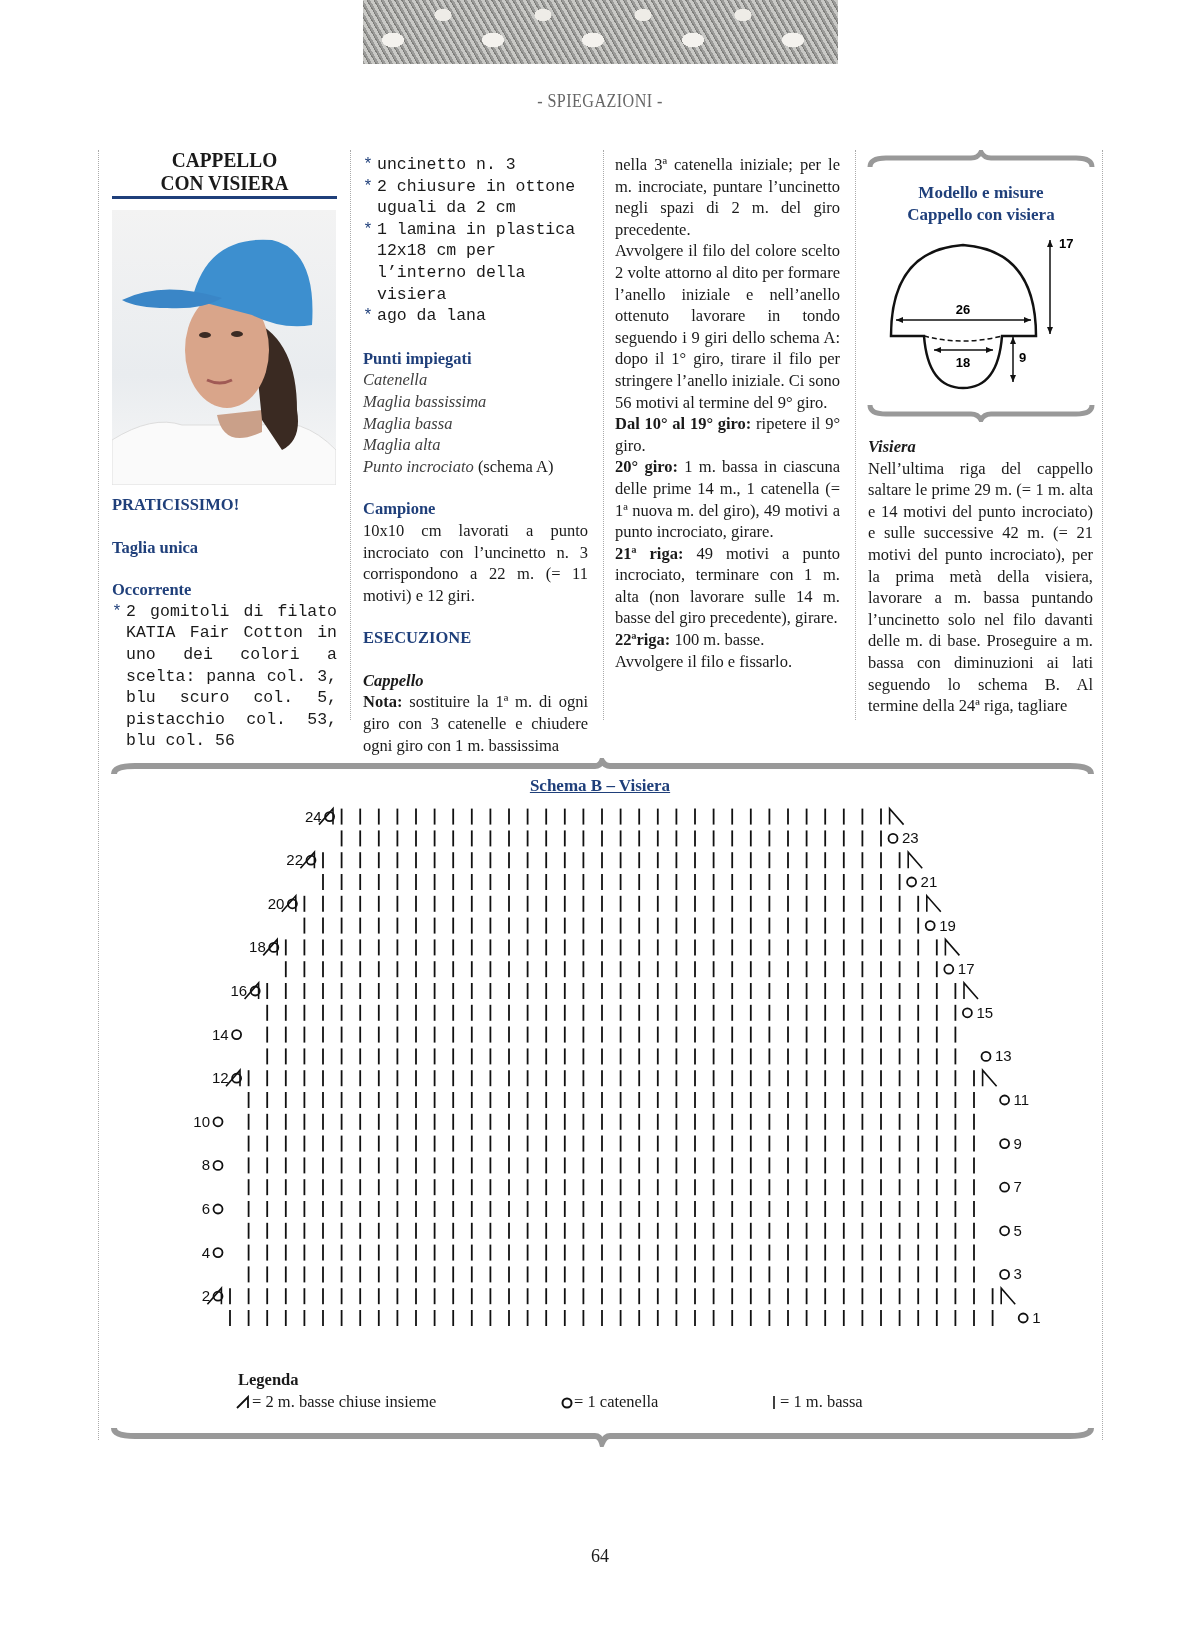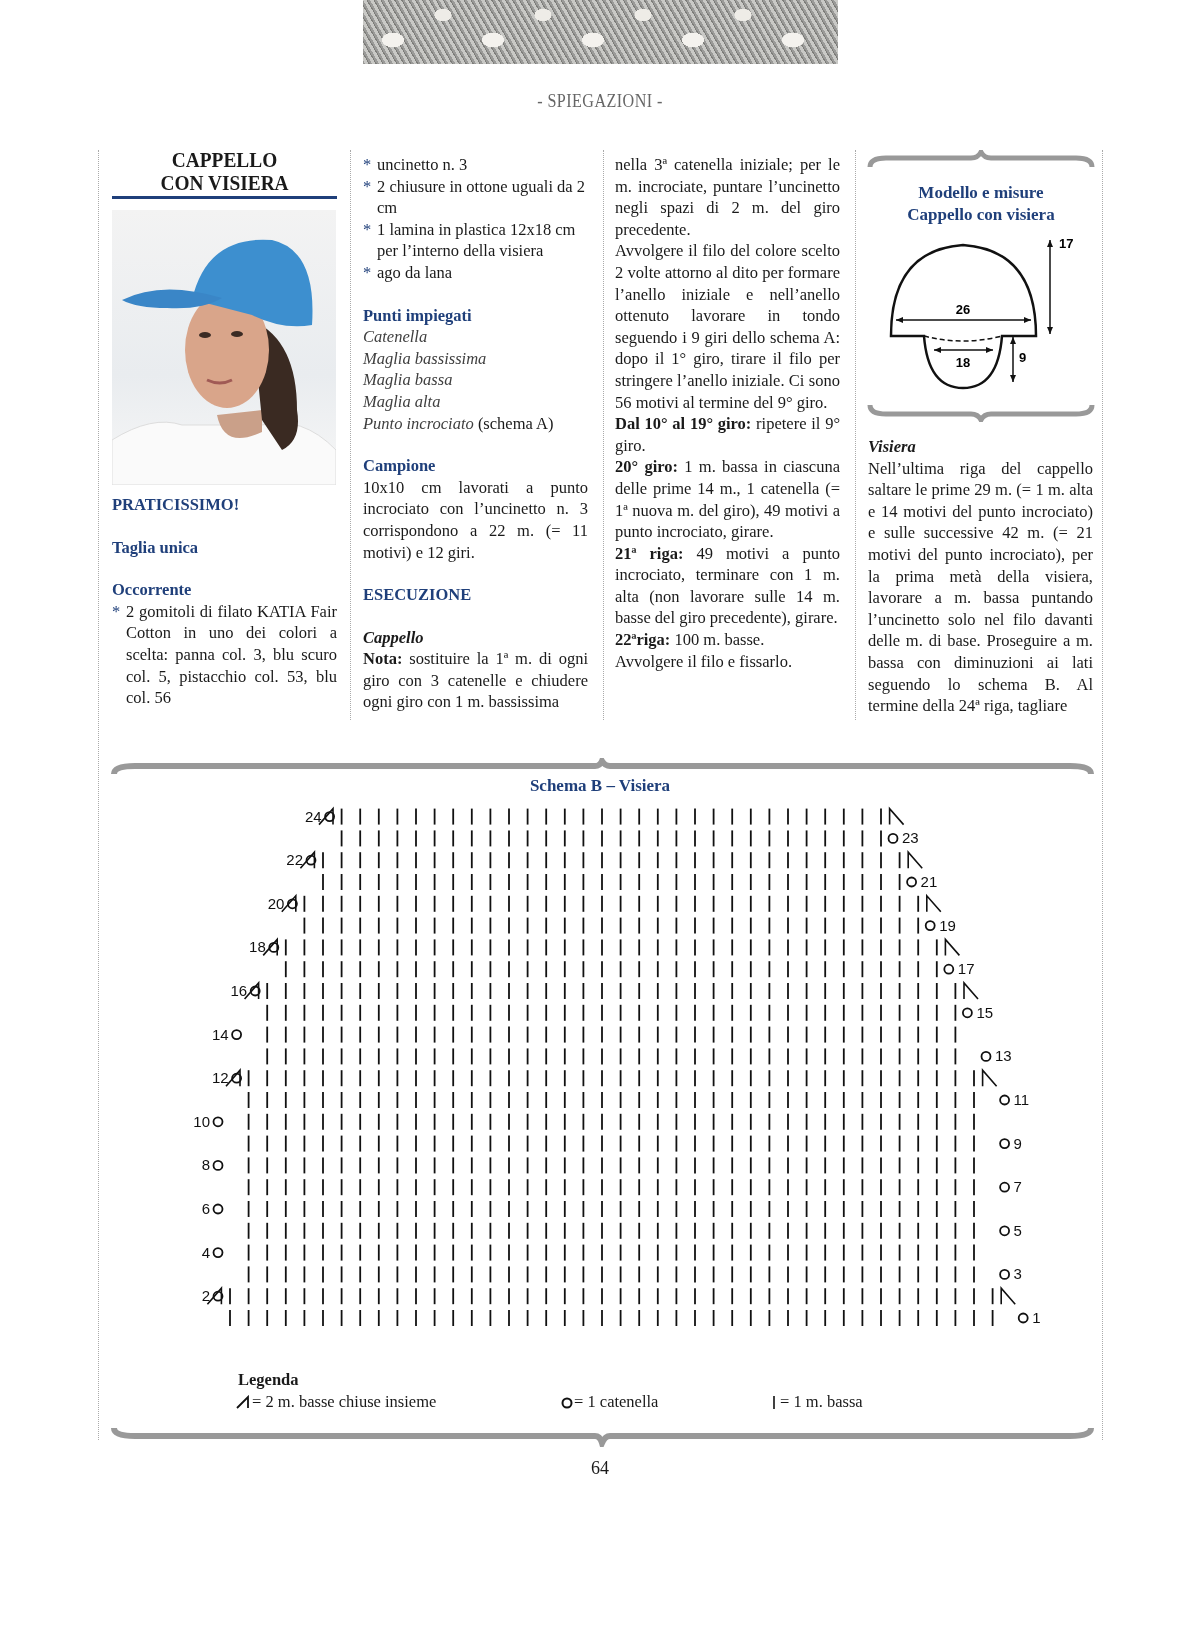--- a/index.html
+++ b/index.html
@@ -19,31 +19,31 @@
       #a5a5a2;}
   .section-title{position:absolute;top:90px;left:0;width:1200px;text-align:center;font-size:19px;color:#666;letter-spacing:0.5px;transform:scaleX(0.85);}
   .vline{position:absolute;border-left:1px dotted #aaa;}
   .col{position:absolute;font-size:16.5px;line-height:21.6px;}
   .col p{margin:0;}
   .blue{color:#404040;}
   .h{color:#1f3f7a;font-weight:bold;}
   .it{font-style:italic;}
   .b{font-weight:bold;}
   .gap{height:21px;}
-  .bul{padding-left:14px;text-indent:-14px;}
+  .bul{padding-left:14px;text-indent:-14px;font-family:Liberation Mono, monospace;}
   .bul .star{color:#1f3f7a;display:inline-block;width:14px;text-indent:0;}
   .just{text-align:justify;}
   .title{position:absolute;left:112px;top:148px;width:225px;text-align:center;font-family:"Liberation Serif",serif;font-weight:bold;font-size:22px;line-height:23px;transform:scaleX(0.88);}
   .title-rule{position:absolute;left:112px;top:196px;width:225px;height:3px;background:#1f3f7a;}
   .photo{position:absolute;left:112px;top:210px;width:224px;height:275px;background:linear-gradient(180deg,#f3f3f3 0%,#e9ecef 60%,#f7f7f7 100%);overflow:hidden;}
   .brace{position:absolute;}
   .caption-blue{color:#1f3f7a;font-weight:bold;}
-  .chart-title{position:absolute;top:776px;left:0;width:1200px;text-align:center;font-size:17px;}
+  .chart-title{position:absolute;top:776px;left:0;width:1200px;text-align:center;font-size:17px;text-decoration:underline;}
   .legend{position:absolute;font-size:16.5px;text-align:center;}
-  .pnum{position:absolute;top:1458px;left:0;width:1200px;text-align:center;font-size:18px;}
+  .pnum{position:absolute;top:1546px;left:0;width:1200px;text-align:center;font-size:18px;}
   svg text{font-family:"Liberation Sans","DejaVu Sans",sans-serif;}
 </style>
 </head>
 <body>
 
 <div class="banner"></div>
 <div class="section-title">- SPIEGAZIONI -</div>
 
 <div class="vline" style="left:98px;top:150px;height:1290px;"></div>
 <div class="vline" style="left:350px;top:150px;height:570px;"></div>

